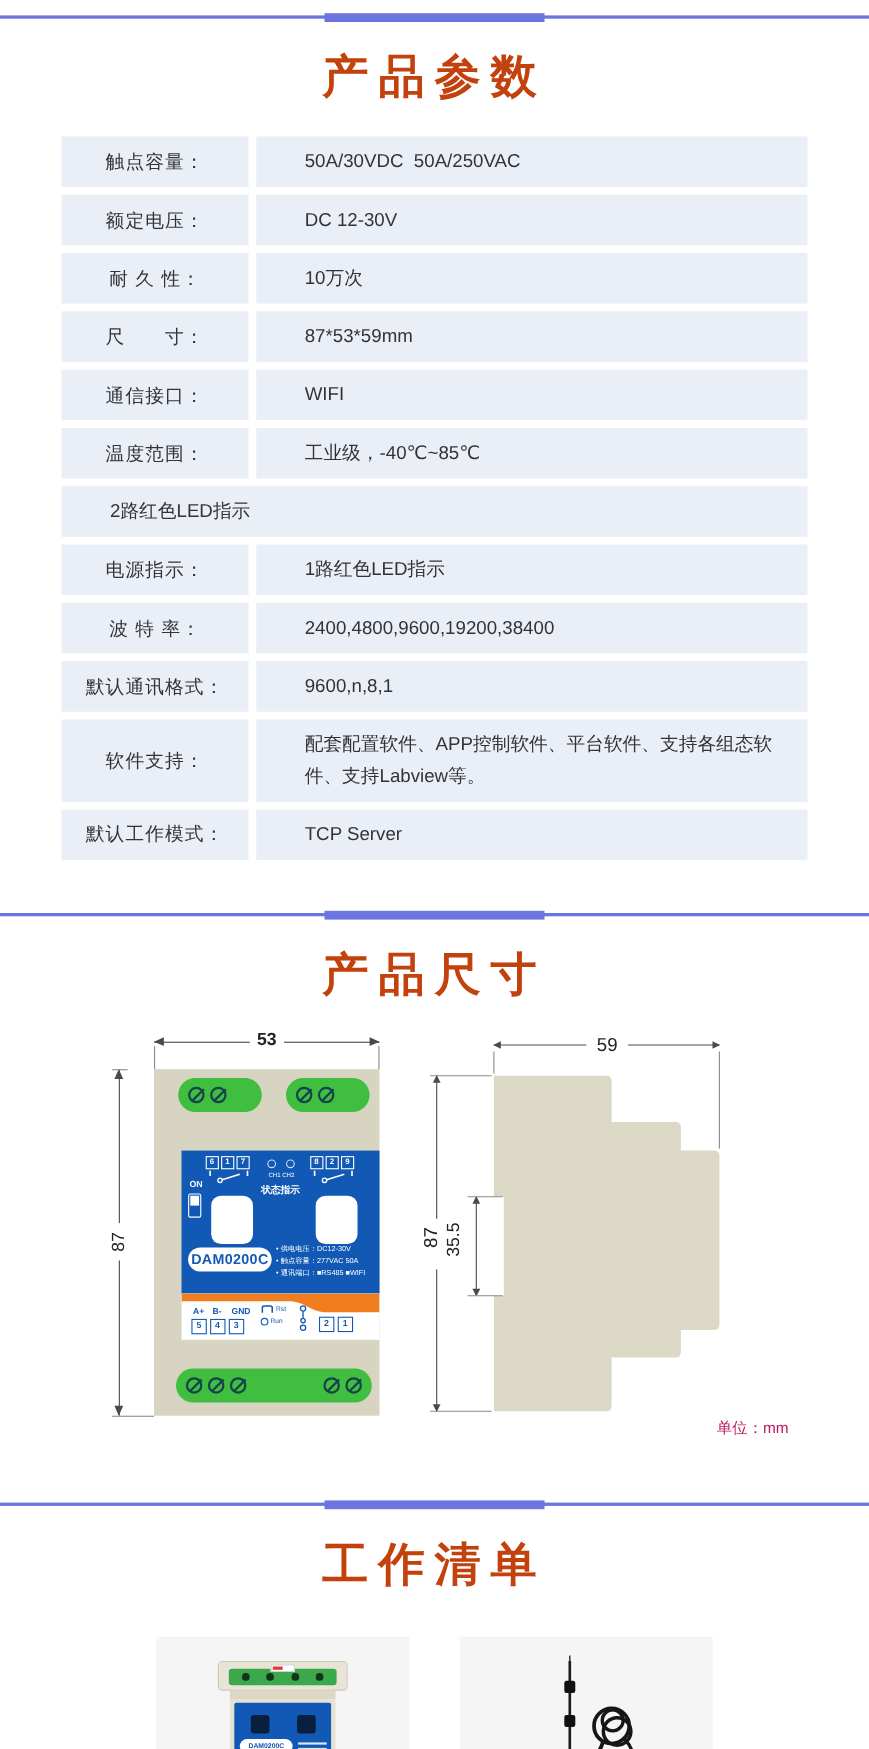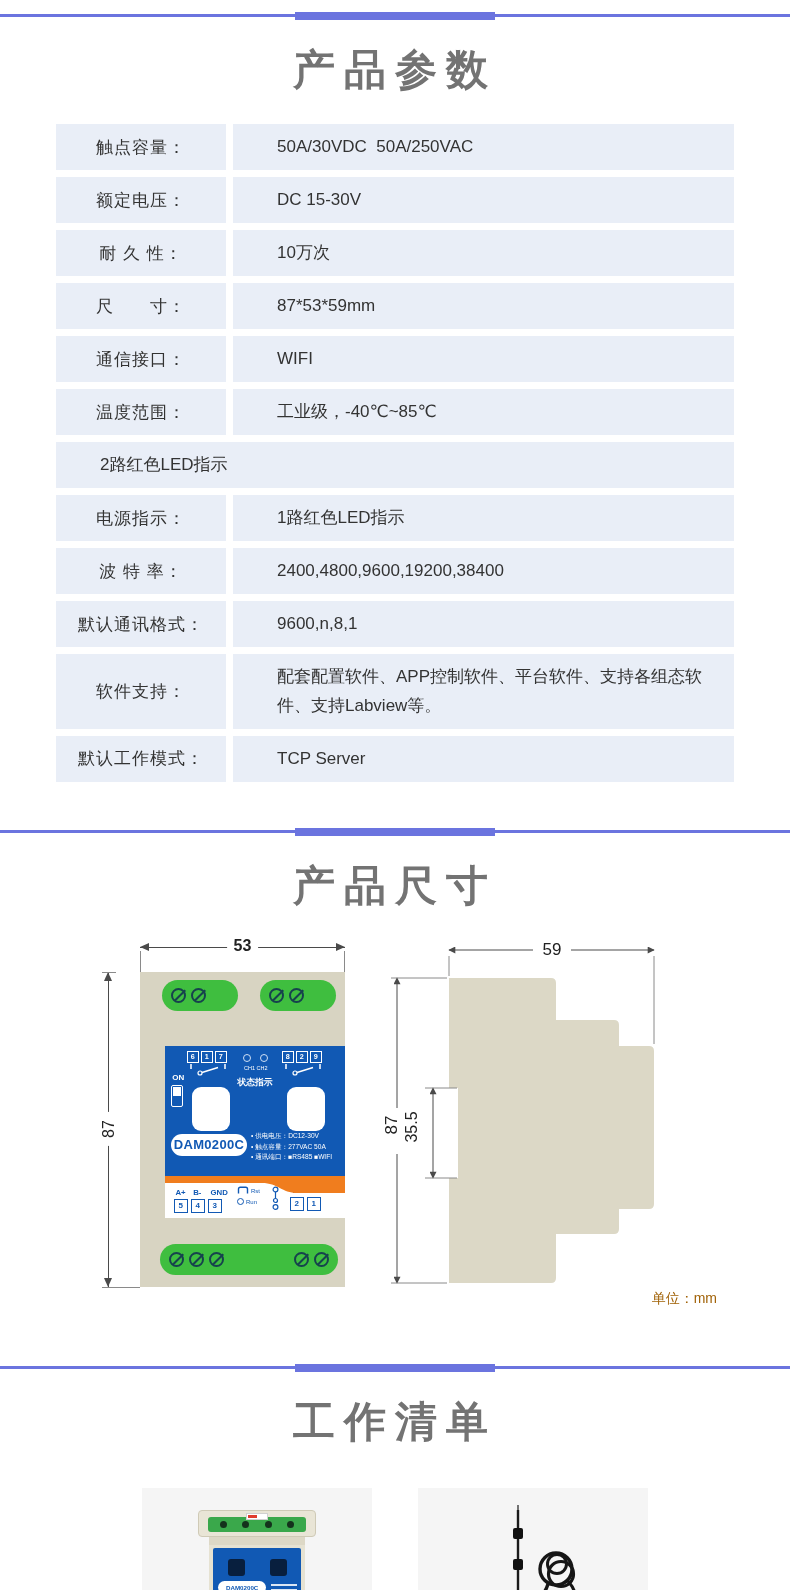--- a/index.html
+++ b/index.html
@@ -8,35 +8,35 @@
   }
   *{box-sizing:border-box; margin:0; padding:0;}
   body{background:#fff; font-family:"Liberation Sans","DejaVu Sans",sans-serif; color:#333;}
   .page{width:790px; margin:0 auto; padding-top:12px; background:#fff;}
 
   
   .divider{position:relative; height:8px;}
   .divider .line{position:absolute; top:2px; left:0; right:0; height:3px; background:var(--accent);}
   .divider .seg{position:absolute; top:0; left:50%; transform:translateX(-50%); width:200px; height:8px; background:var(--accent);}
 
-  .sec-title{text-align:center; font-size:42px; font-weight:900; color:#737373; letter-spacing:9px; margin:22px 0 26px;}
+  .sec-title{text-align:center; font-size:42px; font-weight:900; color:#c2410c; letter-spacing:9px; margin:22px 0 26px;}
 
   
   .spec-table{width:678px; margin:0 auto 4px;}
   .spec-row{display:flex; gap:7px; margin-bottom:7px;}
   .spec-label{width:170px; background:var(--cell-bg); display:flex; align-items:center; justify-content:center;
     font-size:17px; letter-spacing:1px; color:#333; padding:9px 4px; white-space:pre;}
   .spec-value{flex:1; background:var(--cell-bg); font-size:17px; color:#333; padding:9px 14px 9px 44px;
     display:flex; align-items:center; white-space:pre-wrap; line-height:1.65;}
 
   
   .drawings{position:relative; width:700px; height:372px; margin:10px auto 0;}
   .front-view{position:absolute; left:55px; top:2px; width:250px; height:352px;}
   .side-view{position:absolute; left:338px; top:0; width:300px; height:352px;}
-  .unit-note{position:absolute; right:28px; bottom:4px; font-size:14px; color:#a16207;}
+  .unit-note{position:absolute; right:28px; bottom:4px; font-size:14px; color:#be185d;}
 
   
   .dim{position:absolute;}
   .dim .lbl{position:absolute; background:#fff; font-size:16px; color:#222; padding:0 7px; white-space:nowrap;}
   .dim-h{height:1px; background:var(--dim);}
   .dim-h::before{content:""; position:absolute; left:0; top:-4px; border-top:4px solid transparent; border-bottom:4px solid transparent; border-right:9px solid var(--dim);}
   .dim-h::after{content:""; position:absolute; right:0; top:-4px; border-top:4px solid transparent; border-bottom:4px solid transparent; border-left:9px solid var(--dim);}
   .dim-h .lbl{left:50%; top:-10px; transform:translateX(-50%);font-weight:bold;}
   .dim-v{width:1px; background:var(--dim);}
   .dim-v::before{content:""; position:absolute; top:0; left:-4px; border-left:4px solid transparent; border-right:4px solid transparent; border-bottom:9px solid var(--dim);}
@@ -120,21 +120,21 @@
     </div>
     <h1 class="sec-title">产品参数</h1>
 
     <div class="spec-table">
       <div class="spec-row">
           <div class="spec-label">触点容量：</div>
           <div class="spec-value">50A/30VDC  50A/250VAC</div>
         </div>
       <div class="spec-row">
           <div class="spec-label">额定电压：</div>
-          <div class="spec-value">DC 15-30V</div>
+          <div class="spec-value">DC 12-30V</div>
         </div>
       <div class="spec-row">
           <div class="spec-label">耐 久 性：</div>
           <div class="spec-value">10万次</div>
         </div>
       <div class="spec-row">
           <div class="spec-label">尺　　寸：</div>
           <div class="spec-value">87*53*59mm</div>
         </div>
       <div class="spec-row">

